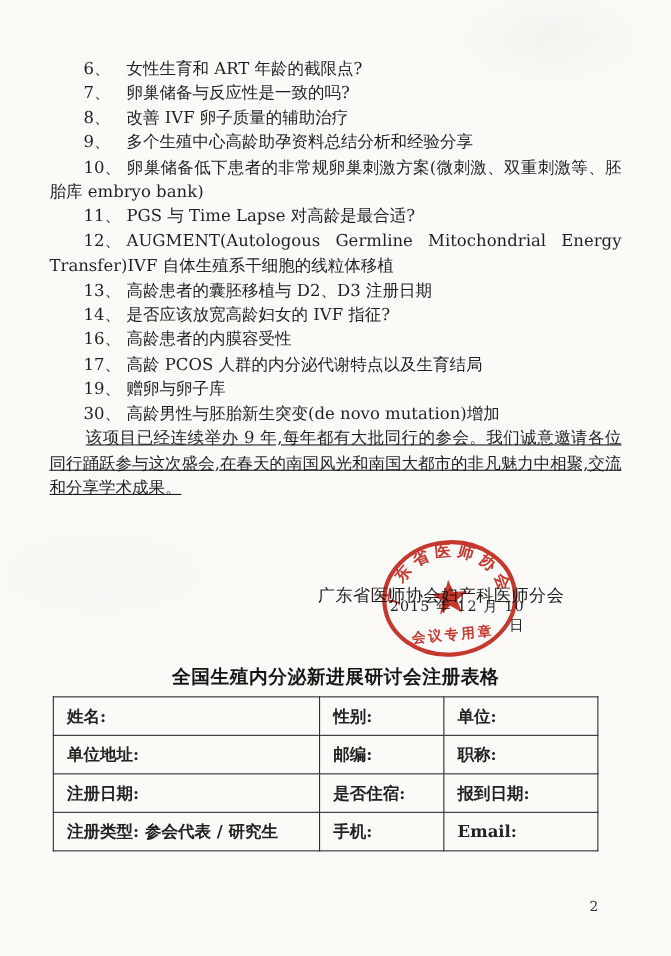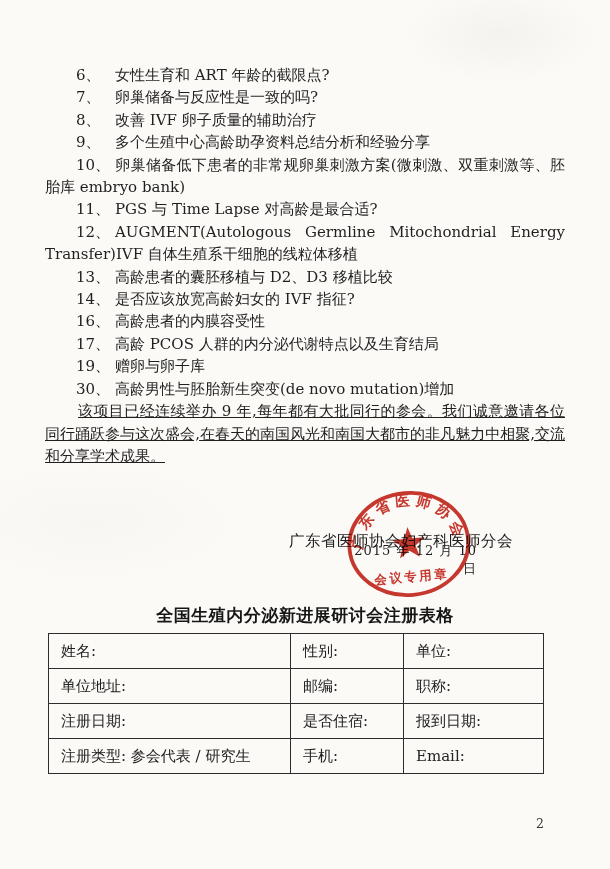--- a/index.html
+++ b/index.html
@@ -10,21 +10,21 @@
     background:
       radial-gradient(ellipse 140px 70px at 82% 4%, rgba(0,0,0,0.03), rgba(0,0,0,0) 70%),
       radial-gradient(ellipse 220px 90px at 15% 60%, rgba(0,0,0,0.015), rgba(0,0,0,0) 70%),
       #fbfaf7;
     font-family:"DejaVu Serif", serif;
     color:#1f1f1f;
     overflow:hidden;
   }
   .content {
     position:absolute;
-    left:45px; top:64px; width:520px;
+    left:45px; top:51px; width:520px;
     font-size:15px; line-height:22.4px;
     text-align:justify;
   }
   .li { margin:0; }
   .li .num { display:inline-block; margin-left:31px; min-width:39px; }
   .para { margin:0; text-indent:33px;text-decoration:underline; }
   .sig {
     position:absolute; top:531px; left:0; width:513px;
     text-align:right; font-size:15.5px; letter-spacing:0.5px;
   }
@@ -42,20 +42,21 @@
     text-align:center; margin:0;
     font-family:"DejaVu Sans", sans-serif;
     font-size:17px; font-weight:bold; letter-spacing:0.5px;
     color:#161616;
   }
   table.reg {
     position:absolute; top:633px; left:48px;
     width:495px; border-collapse:collapse;
     font-size:15px; color:#222;
     table-layout:fixed;
+    font-weight:bold;
   }
   table.reg td {
     border:1.6px solid #2d2d2d;
     height:34px; padding:0 4px 0 12px;
     vertical-align:middle;
     white-space:nowrap; overflow:hidden;
   }
   .pageno {
     position:absolute; top:816px; left:536px;
     font-size:12.5px; color:#333;
@@ -67,21 +68,21 @@
 <div class="page">
 
   <div class="content">
     <p class="li"><span class="num">6、</span><span>女性生育和 ART 年龄的截限点?</span></p>
     <p class="li"><span class="num">7、</span><span>卵巢储备与反应性是一致的吗?</span></p>
     <p class="li"><span class="num">8、</span><span>改善 IVF 卵子质量的辅助治疗</span></p>
     <p class="li"><span class="num">9、</span><span>多个生殖中心高龄助孕资料总结分析和经验分享</span></p>
     <p class="li"><span class="num">10、</span><span>卵巢储备低下患者的非常规卵巢刺激方案(微刺激、双重刺激等、胚胎库 embryo bank)</span></p>
     <p class="li"><span class="num">11、</span><span>PGS 与 Time Lapse 对高龄是最合适?</span></p>
     <p class="li"><span class="num">12、</span><span>AUGMENT(Autologous Germline Mitochondrial Energy Transfer)IVF 自体生殖系干细胞的线粒体移植</span></p>
-    <p class="li"><span class="num">13、</span><span>高龄患者的囊胚移植与 D2、D3 移植比较</span></p>
+    <p class="li"><span class="num">13、</span><span>高龄患者的囊胚移植与 D2、D3 注册日期</span></p>
     <p class="li"><span class="num">14、</span><span>是否应该放宽高龄妇女的 IVF 指征?</span></p>
     <p class="li"><span class="num">16、</span><span>高龄患者的内膜容受性</span></p>
     <p class="li"><span class="num">17、</span><span>高龄 PCOS 人群的内分泌代谢特点以及生育结局</span></p>
     <p class="li"><span class="num">19、</span><span>赠卵与卵子库</span></p>
     <p class="li"><span class="num">30、</span><span>高龄男性与胚胎新生突变(de novo mutation)增加</span></p>
     <p class="para">该项目已经连续举办 9 年,每年都有大批同行的参会。我们诚意邀请各位同行踊跃参与这次盛会,在春天的南国风光和南国大都市的非凡魅力中相聚,交流和分享学术成果。</p>
   </div>
 
   <div class="sig">广东省医师协会妇产科医师分会</div>
   <div class="date">2015 年 12 月 10 日</div>

